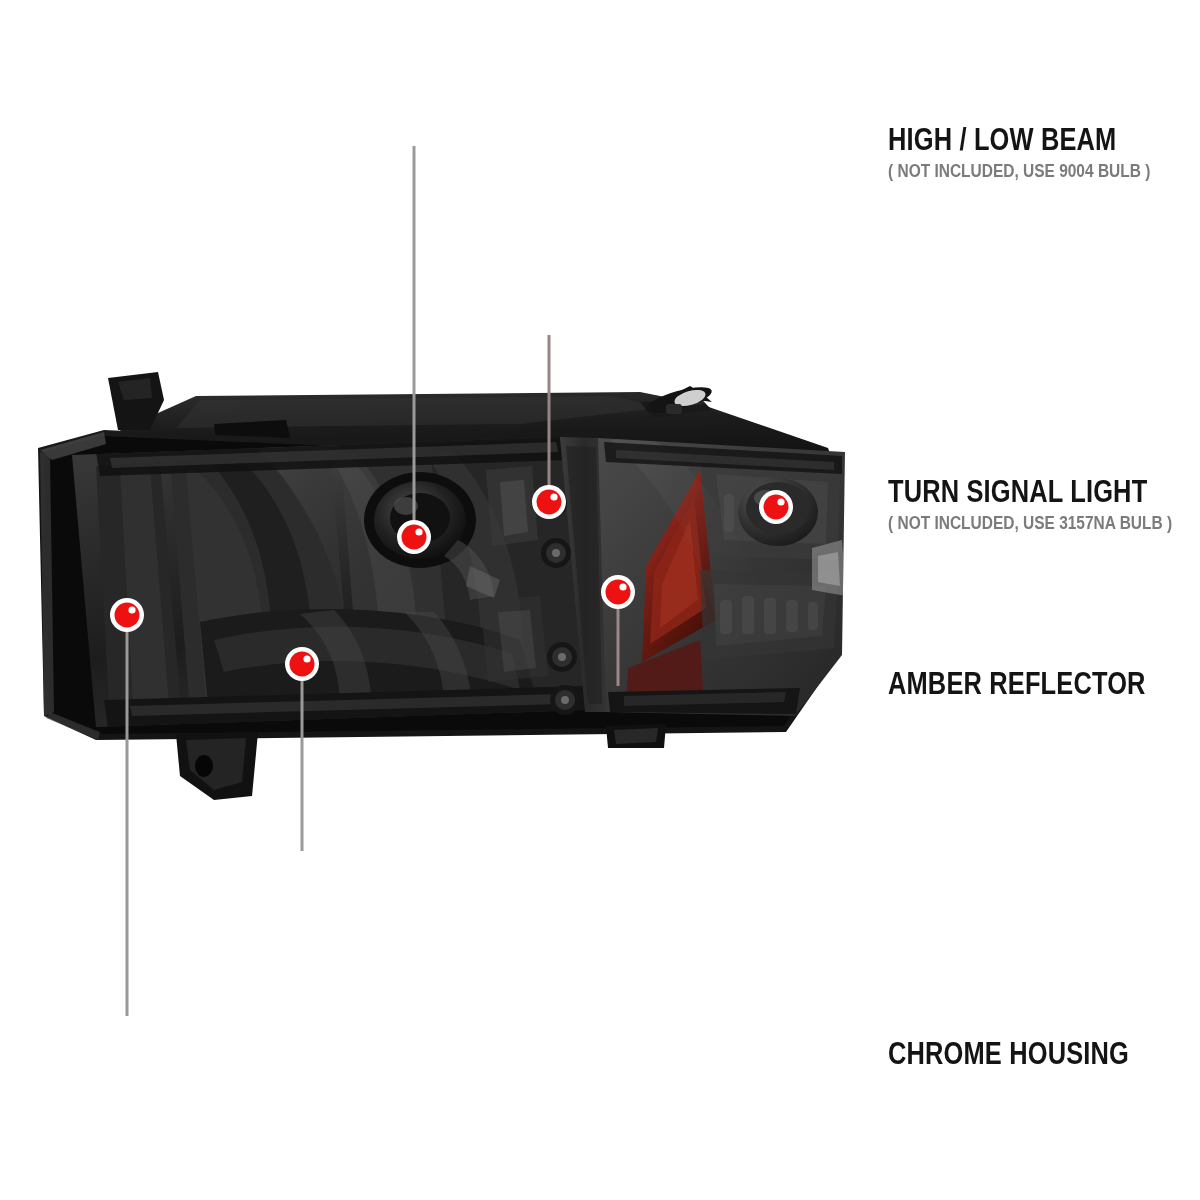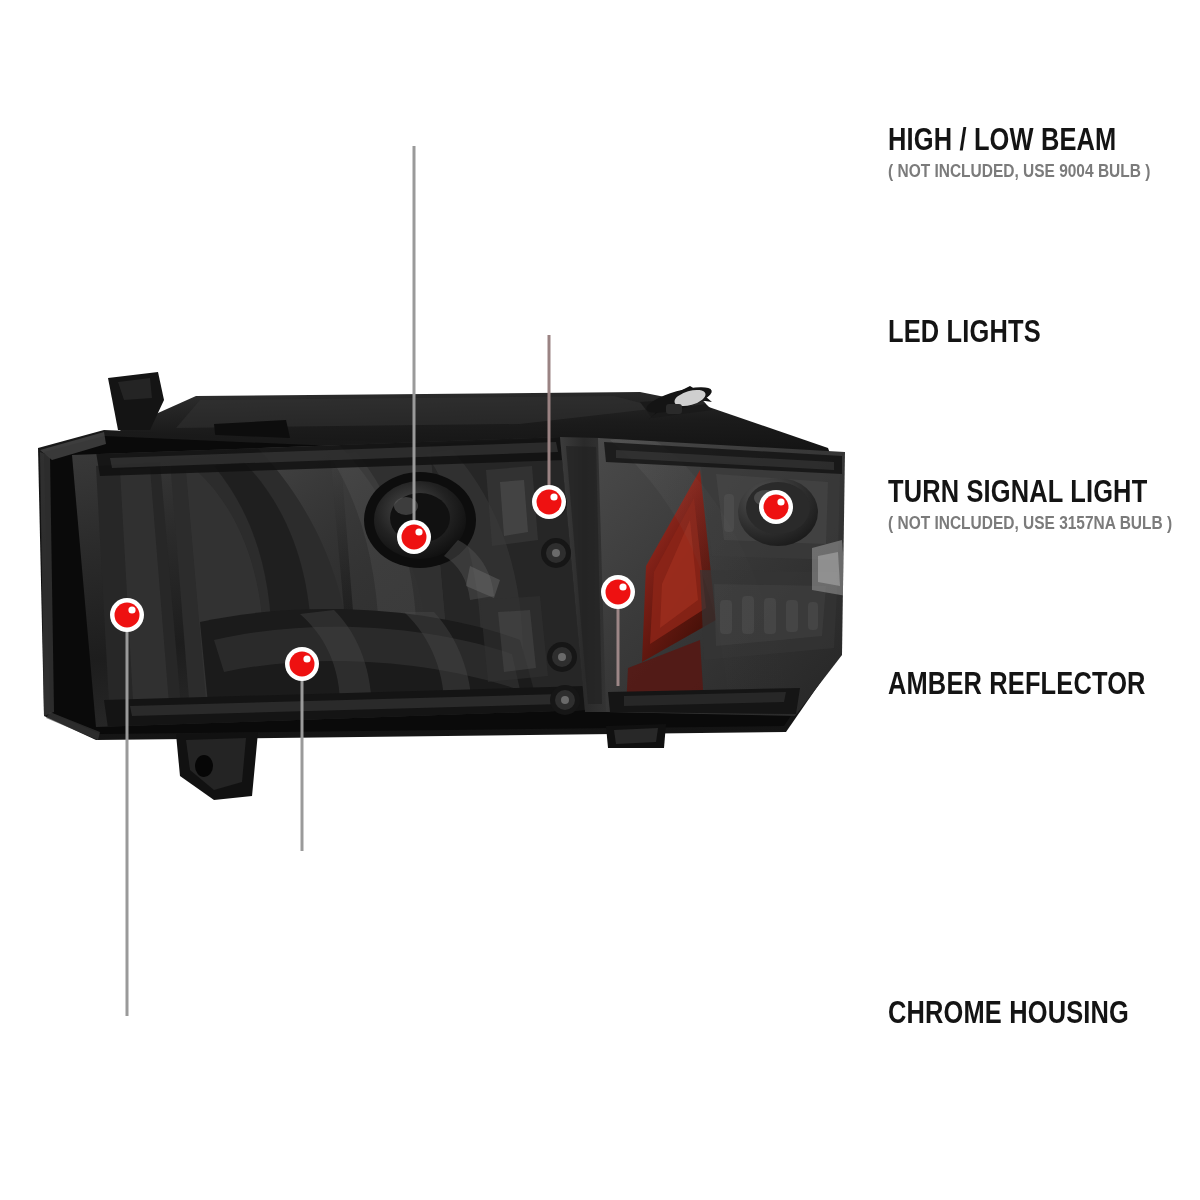--- a/index.html
+++ b/index.html
@@ -314,31 +314,28 @@
       <circle cx="127" cy="615" r="12.5" fill="#ee1111"></circle>
       <circle cx="132" cy="610" r="3.6" fill="#ffffff"></circle>
     </g>
   </svg>
 
   <div class="callout" style="left:888px;top:124px;">
     <div class="title">HIGH / LOW BEAM</div>
     <div class="sub">( NOT INCLUDED, USE  9004  BULB )</div>
   </div>
 
-  <div class="callout" style="left:888px;top:316px;">
-    <div class="title">LED LIGHTS</div>
-  </div>
 
   <div class="callout" style="left:888px;top:476px;">
     <div class="title">TURN SIGNAL LIGHT</div>
     <div class="sub">( NOT INCLUDED, USE  3157NA  BULB )</div>
   </div>
 
   <div class="callout" style="left:888px;top:668px;">
     <div class="title">AMBER REFLECTOR</div>
   </div>
 
 
-  <div class="callout" style="left:888px;top:997px;">
+  <div class="callout" style="left:888px;top:1038px;">
     <div class="title">CHROME HOUSING</div>
   </div>
 
 </div>
 
 </body></html>

